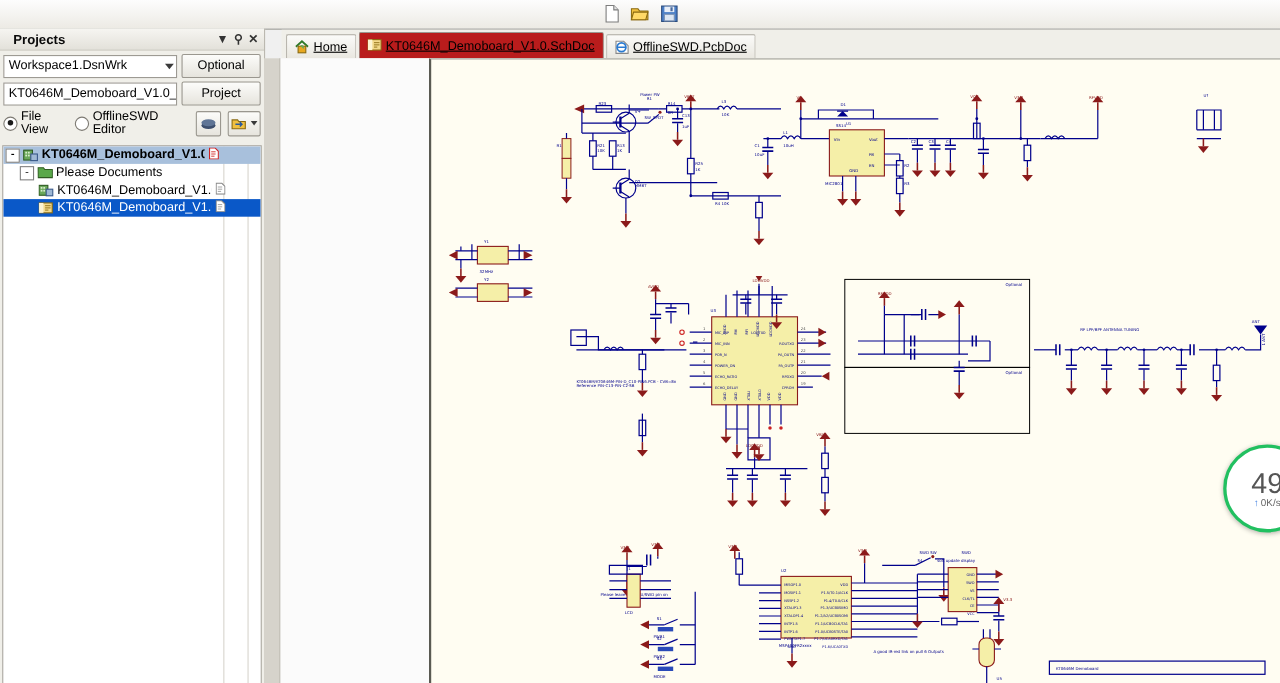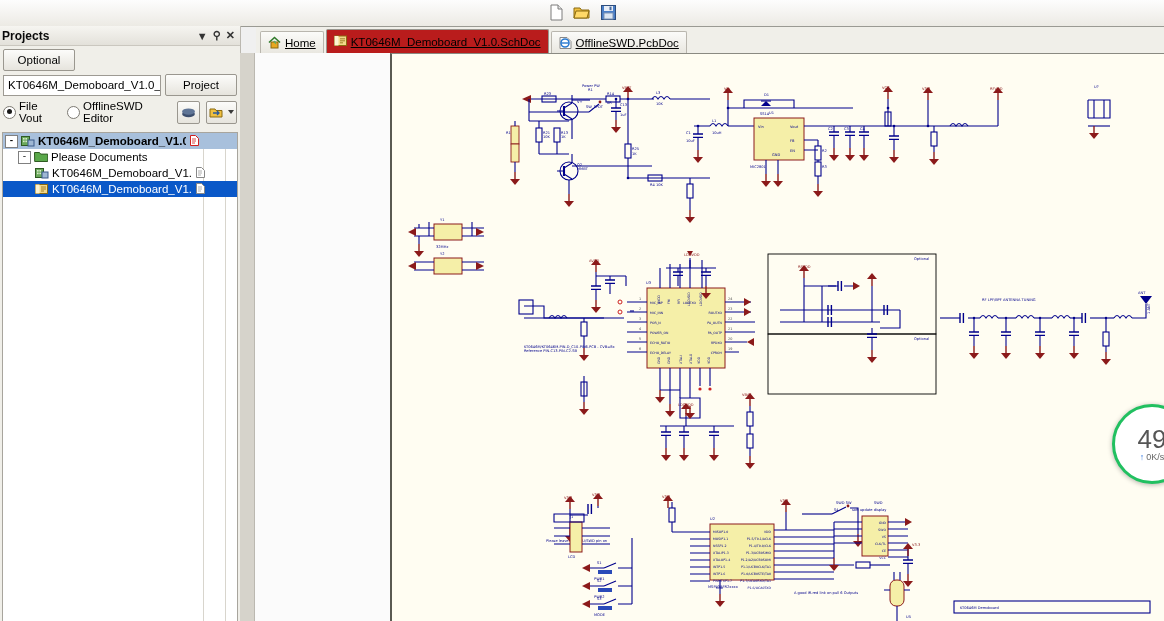--- a/index.html
+++ b/index.html
@@ -50,21 +50,21 @@
   .tab.active{background:#b91c1c;border-color:#9a978f;height:23px;}
   .tab .ticon{width:13px;height:13px;flex:0 0 13px;}
 
   
   .panel{
     position:absolute;left:0;top:26px;width:240px;height:595px;
     background:#f0efe9;border-right:1px solid #bbb8b0;
   }
   .panel-title{
     height:19px;display:flex;align-items:center;justify-content:space-between;
-    padding:0 2px 0 2px;font-weight:bold;font-size:12px;color:#0a0a0a;
+    padding:0 2px 0 12px;font-weight:bold;font-size:12px;color:#0a0a0a;
     background:linear-gradient(#f6f5f1,#e3e1da);border-bottom:1px solid #cac7bf;
   }
   .pt-icons{display:flex;align-items:center;gap:5px;padding-right:3px;}
   .pt-icons span{cursor:default;font-size:11px;color:#333;}
   .prow{display:flex;align-items:center;gap:4px;padding:3px 3px 0 3px;}
   .psel{
     flex:1;height:19px;border:1px solid #9d9a93;background:#fff;
     display:flex;align-items:center;justify-content:space-between;
     padding:0 2px 0 4px;font-size:11.5px;overflow:hidden;white-space:nowrap;
   }
@@ -429,34 +429,38 @@
     <div class="panel-title">
       <span>Projects</span>
       <span class="pt-icons">
         <span>▼</span>
         <span>⚲</span>
         <span>✕</span>
       </span>
     </div>
 
     <div class="prow">
+      <div class="psel">
+        <span>Workspace1.DsnWrk</span>
+          <i></i>
+      </div>
       <div class="pbtn">Optional</div>
     </div>
 
     <div class="prow">
       <div class="psel">
         <span>KT0646M_Demoboard_V1.0_A.PrjPCB</span>
       </div>
       <div class="pbtn">Project</div>
     </div>
 
     <div class="prow2">
       <div class="radio">
         <span class="rdot on"></span>
-        <span>File Vout</span>
+        <span>File View</span>
       </div>
       <div class="radio">
         <span class="rdot"></span>
         <span>OfflineSWD Editor</span>
       </div>
       <div class="ibtn">
         <svg width="15" height="13" viewBox="0 0 15 13">
             <ellipse cx="7.5" cy="8" rx="6.4" ry="3.2" fill="#3d4f6e"></ellipse>
             <ellipse cx="7.5" cy="5.6" rx="6.4" ry="3.2" fill="#5f7596"></ellipse>
           </svg>

